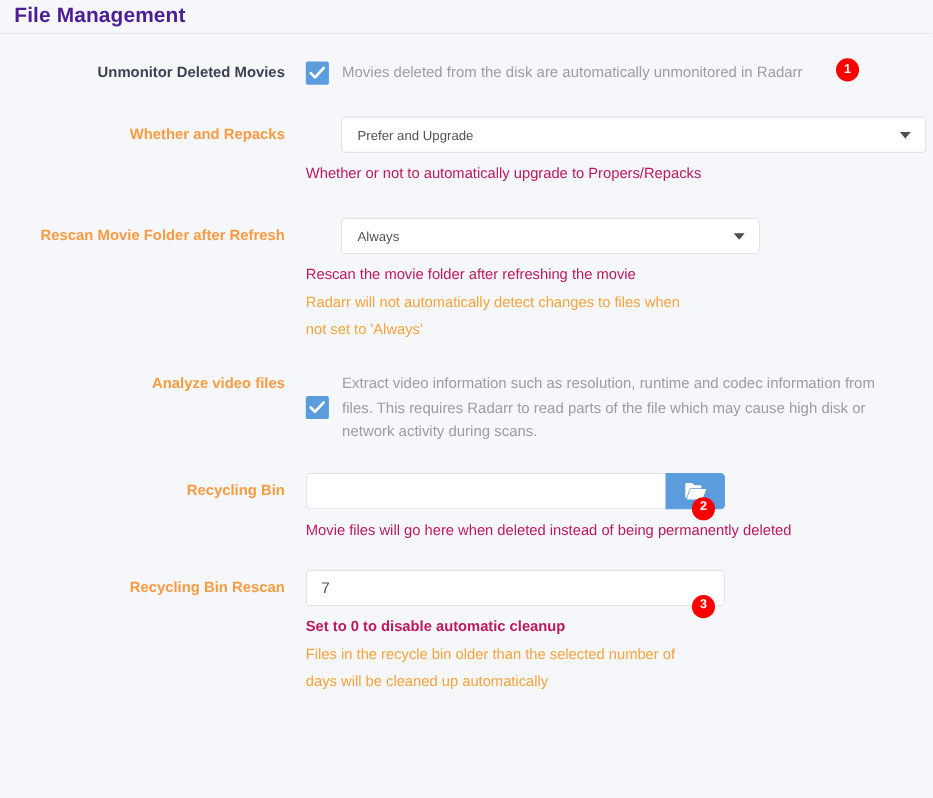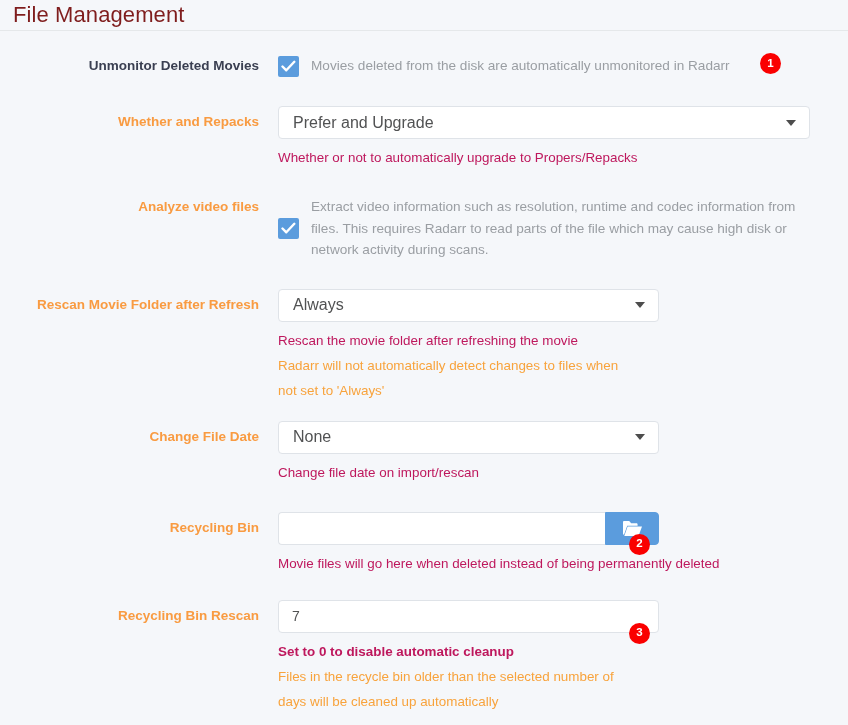--- a/index.html
+++ b/index.html
@@ -26,23 +26,23 @@
     position: absolute;
     left: 0;
     top: 0;
     width: 848px;
     height: 31px;
     box-sizing: border-box;
     padding: 1px 0 0 13px;
     border-bottom: 1px solid #e5e8ea;
   }
   .header-title {
-    font-size: 22px;
-    font-weight: 400;
-    color: #7f1d1d;
+    font-size: 19px;
+    font-weight: 700;
+    color: #4c1d95;
     letter-spacing: 0.1px;
     line-height: 27px;
   }
 
   
   .form {
     position: absolute;
     left: 0;
     top: 31px;
     width: 848px;
@@ -105,23 +105,24 @@
   .select {
     position: relative;
     height: 33px;
     background: #ffffff;
     border: 1px solid #dfe3e8;
     border-radius: 4px;
     box-sizing: border-box;
     display: flex;
     align-items: center;
     padding-left: 14px;
-    font-size: 16px;
+    font-size: 12px;
     color: #515253;
     cursor: pointer;
+    margin-left: 32px;
   }
   .select.wide { width: 532px; }
   .select.narrow { width: 381px; }
   .caret {
     position: absolute;
     right: 13px;
     top: 50%;
     transform: translateY(-50%);
     width: 0;
     height: 0;
@@ -230,56 +231,46 @@
       <div class="label-col orange" style="padding-top:8px;">Whether and Repacks</div>
       <div class="control-col">
         <div class="select wide">
           <span>Prefer and Upgrade</span>
           <span class="caret"></span>
         </div>
         <div class="help" style="margin-top:6px;">Whether or not to automatically upgrade to Propers/Repacks</div>
       </div>
     </div>
 
+    <div class="row" style="margin-top:28px;">
+      <div class="label-col orange" style="padding-top:8px;">Rescan Movie Folder after Refresh</div>
+      <div class="control-col">
+        <div class="select narrow">
+          <span>Always</span>
+          <span class="caret"></span>
+        </div>
+        <div class="help" style="margin-top:6px;">Rescan the movie folder after refreshing the movie</div>
+        <div class="help warn">Radarr will not automatically detect changes to files when not set to 'Always'</div>
+      </div>
+    </div>
+
     <div class="row" style="margin-top:26px;">
       <div class="label-col orange">Analyze video files</div>
       <div class="control-col">
         <div class="cb-line">
           <div class="checkbox">
             <svg width="15" height="13" viewBox="0 0 15 13">
               <path d="M1.5 6.5 L5.3 10.3 L13.3 1.8" stroke="#ffffff" stroke-width="2.4" fill="none" stroke-linecap="round" stroke-linejoin="round"></path>
             </svg>
           </div>
           <div class="cb-text wide">Extract video information such as resolution, runtime and codec information from files. This requires Radarr to read parts of the file which may cause high disk or network activity during scans.</div>
         </div>
       </div>
     </div>
 
-    <div class="row" style="margin-top:28px;">
-      <div class="label-col orange" style="padding-top:8px;">Rescan Movie Folder after Refresh</div>
-      <div class="control-col">
-        <div class="select narrow">
-          <span>Always</span>
-          <span class="caret"></span>
-        </div>
-        <div class="help" style="margin-top:6px;">Rescan the movie folder after refreshing the movie</div>
-        <div class="help warn">Radarr will not automatically detect changes to files when not set to 'Always'</div>
-      </div>
-    </div>
-
-    <div class="row" style="margin-top:18px;">
-      <div class="label-col orange" style="padding-top:8px;">Change File Date</div>
-      <div class="control-col">
-        <div class="select narrow">
-          <span>None</span>
-          <span class="caret"></span>
-        </div>
-        <div class="help" style="margin-top:6px;">Change file date on import/rescan</div>
-      </div>
-    </div>
 
     <div class="row" style="margin-top:27px;">
       <div class="label-col orange" style="padding-top:8px;">Recycling Bin</div>
       <div class="control-col">
         <div class="input-group">
           <input class="text-input" type="text" value="" style="">
           <div class="folder-btn">
             <svg width="21" height="17" viewBox="0 0 21 17">
               <path d="M1 14.5 V2.2 C1 1.5 1.5 1 2.2 1 H7.2 L9.2 3.2 H14.4 C15.1 3.2 15.6 3.7 15.6 4.4 V5.8 H5.2 L2.1 14.5 Z" fill="#ffffff"></path>
               <path d="M5.6 6.6 H20 L16.9 15.1 C16.7 15.7 16.2 16 15.7 16 H2.3 L5.6 6.6 Z" fill="#ffffff"></path>

